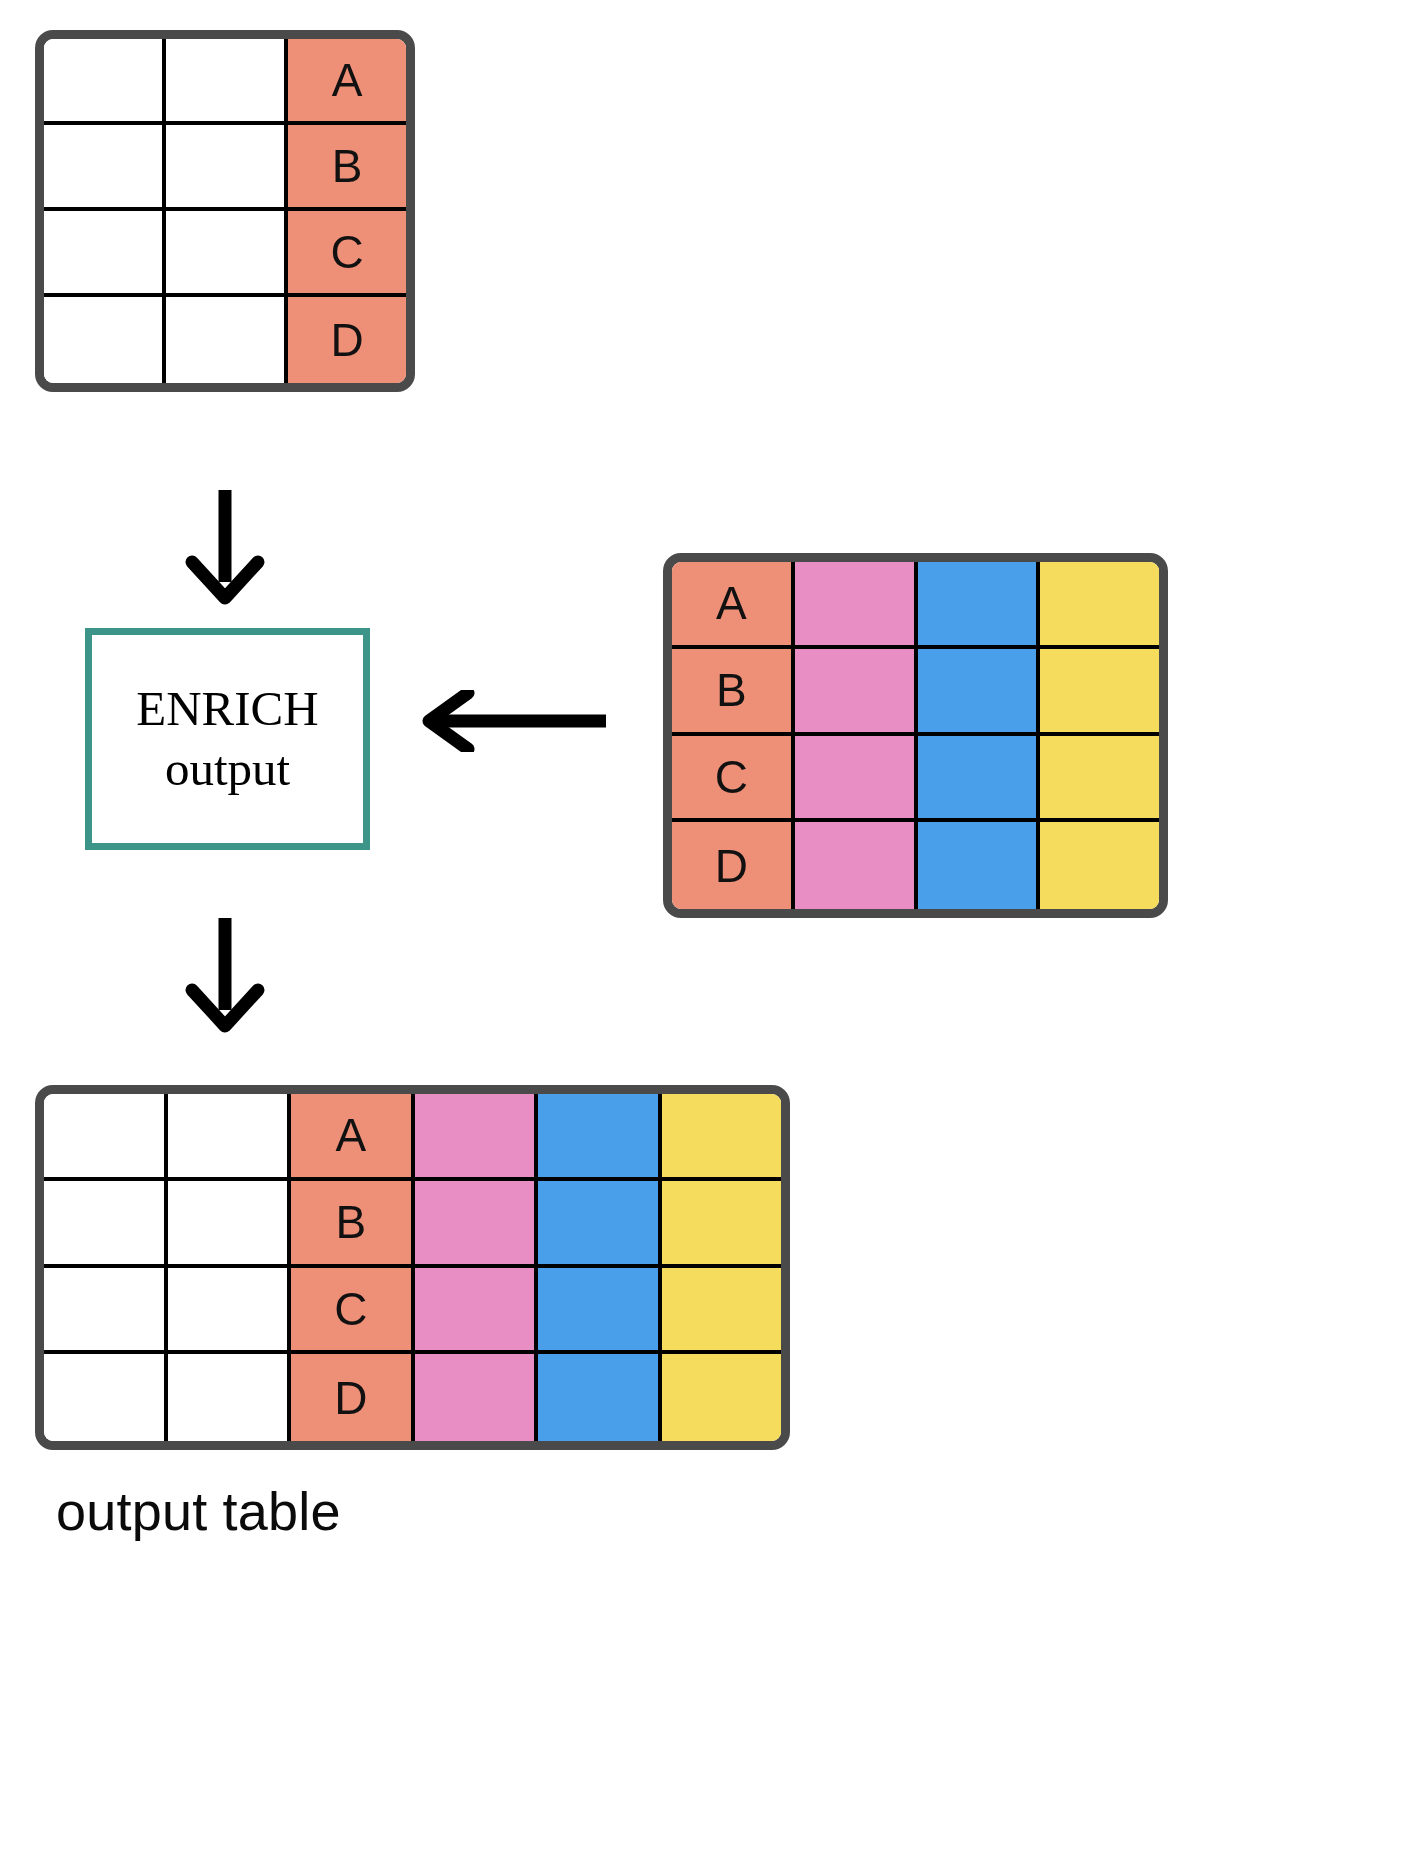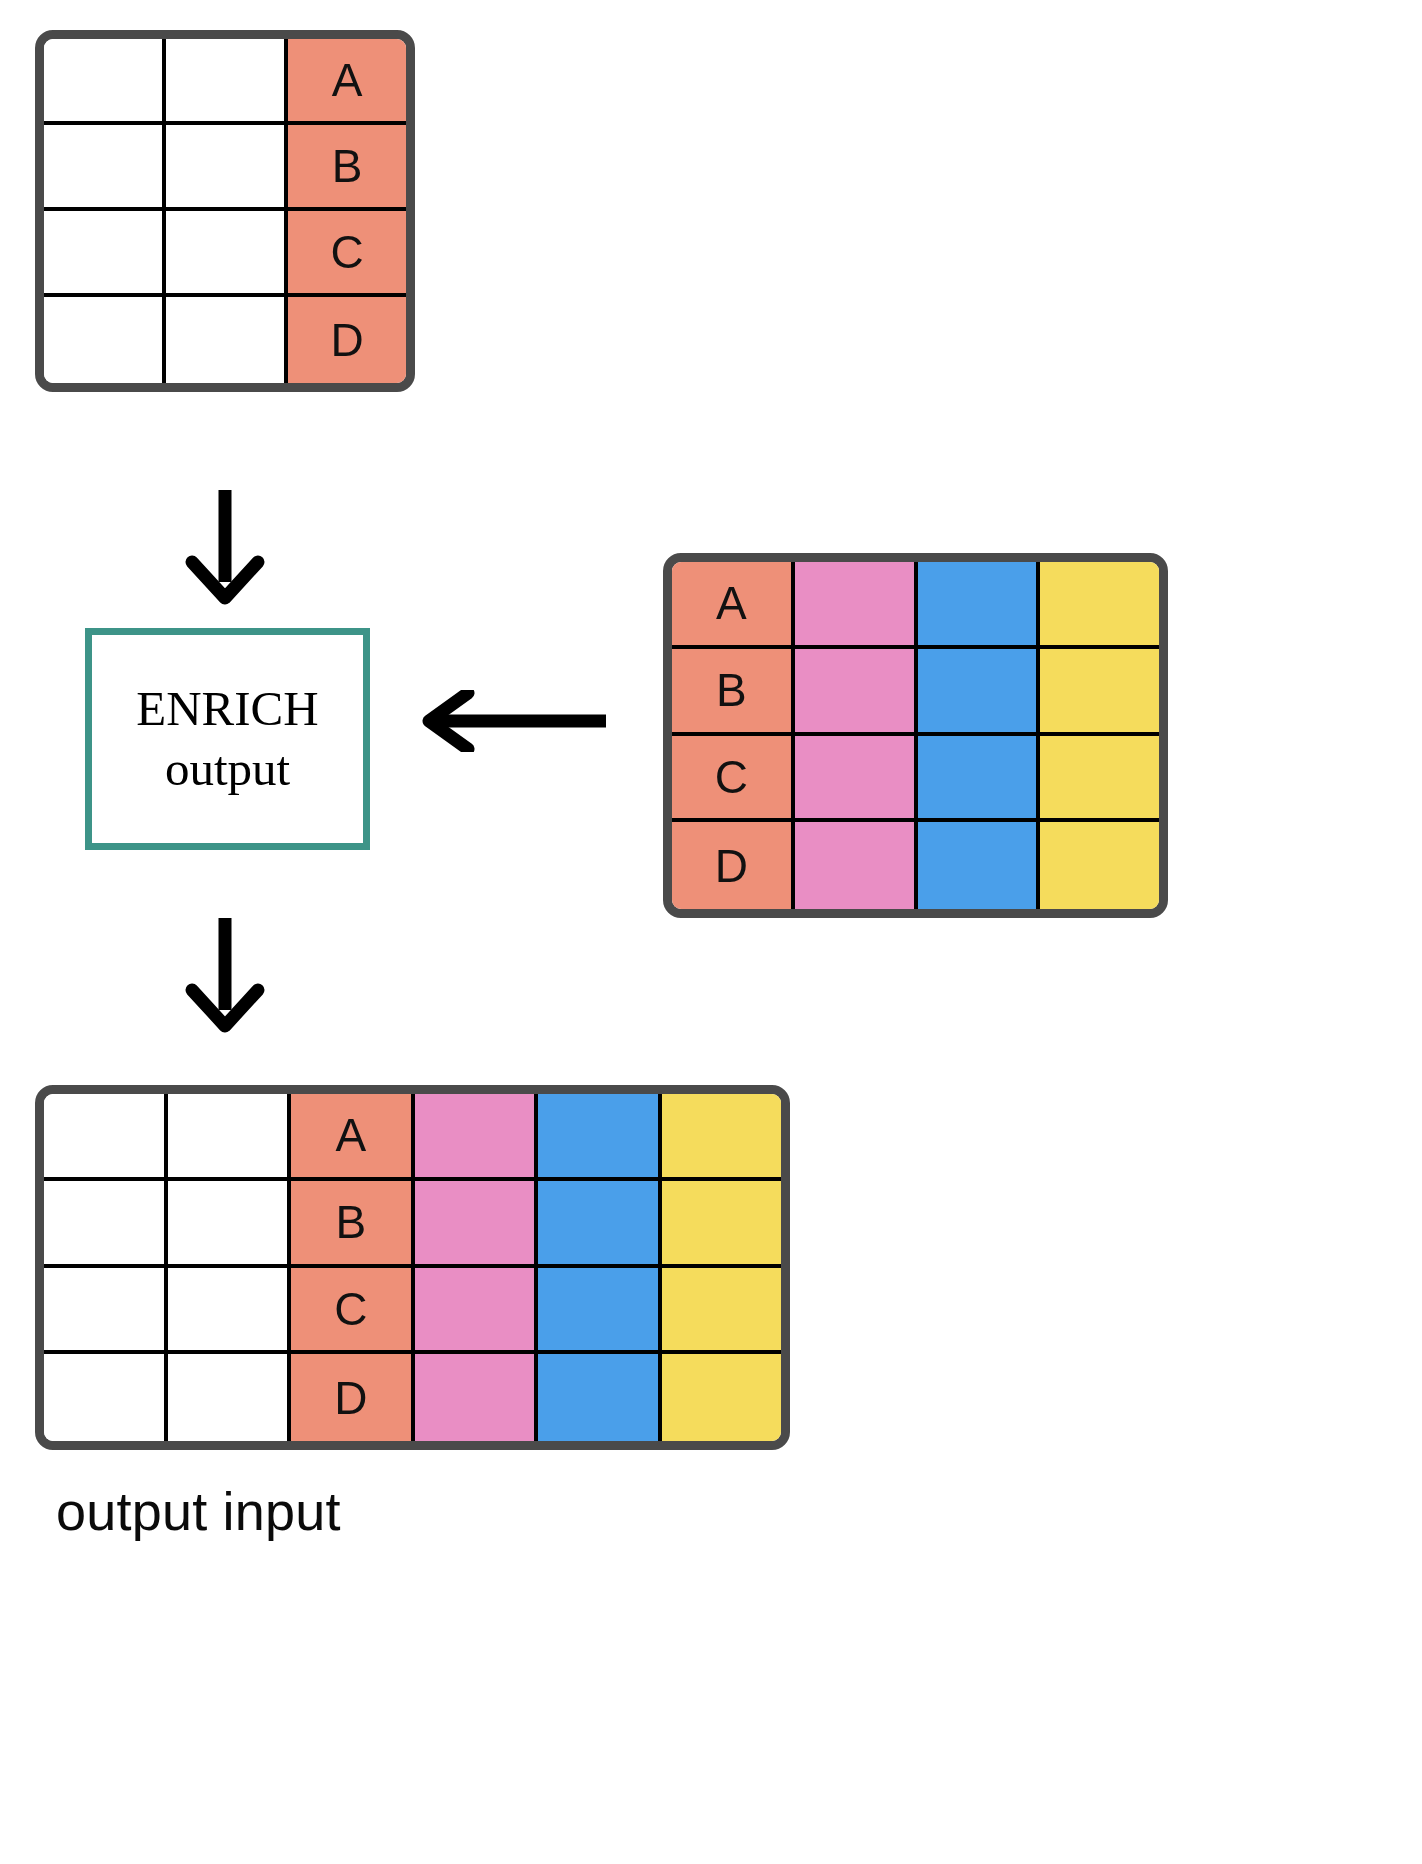--- a/index.html
+++ b/index.html
@@ -185,15 +185,15 @@
       </div>
       <div class="row">
         <div class="cell" style="background: rgb(255, 255, 255); flex: 1 1 0px;"></div>
         <div class="cell" style="background: rgb(255, 255, 255); flex: 1 1 0px;"></div>
         <div class="cell" style="background: rgb(238, 144, 120); flex: 1 1 0px;">D</div>
         <div class="cell" style="background: rgb(233, 142, 196); flex: 1 1 0px;"></div>
         <div class="cell" style="background: rgb(74, 159, 234); flex: 1 1 0px;"></div>
         <div class="cell" style="background: rgb(245, 220, 92); flex: 1 1 0px;"></div>
       </div>
     </div>
-  <div class="caption" id="output-caption" style="left:56px; top:1480px;">output input</div>
+  <div class="caption" id="output-caption" style="left:56px; top:1480px;">output table</div>
 
 </div>
 
 </body></html>

